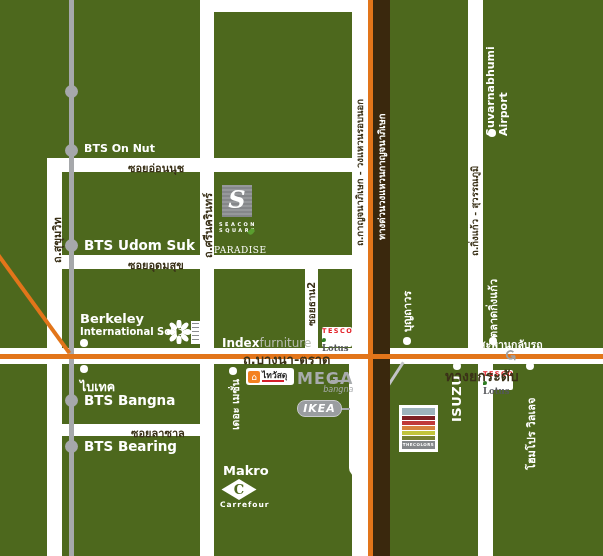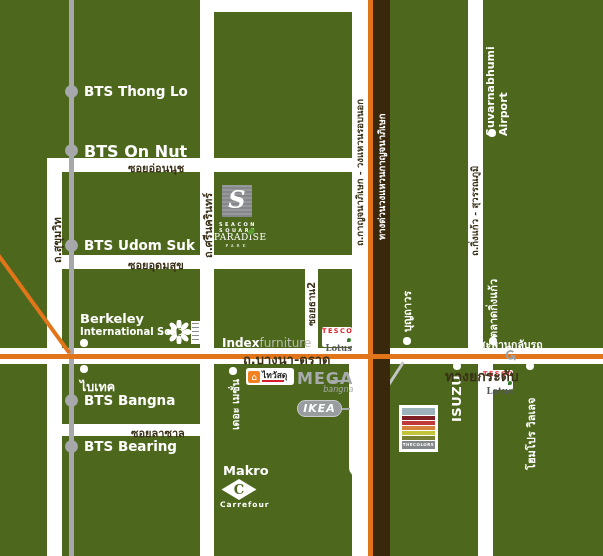--- a/index.html
+++ b/index.html
@@ -13,25 +13,25 @@
   .wdot{position:absolute;width:8px;height:8px;border-radius:50%;background:#fff;}
   .lbl{position:absolute;white-space:nowrap;font-weight:bold;color:#ffffff;}
   .rlbl{position:absolute;white-space:nowrap;font-weight:bold;color:#3a3118;}
   .vlabel{position:absolute;writing-mode:vertical-rl;transform:rotate(180deg);text-orientation:mixed;white-space:nowrap;font-weight:bold;}
   .v-dark{color:#3a3118;}
   .v-white{color:#ffffff;}
   .uloop{position:absolute;border-left:3px solid #fff;border-right:3px solid #fff;border-bottom:3px solid #fff;border-bottom-left-radius:9px;border-bottom-right-radius:9px;}
   .connector{position:absolute;height:2px;background:#a7a9ac;}
   .seacon-box{position:absolute;width:30px;height:32px;background:repeating-linear-gradient(0deg,#85878a 0 2px,#96989b 2px 4px);color:#fff;text-align:center;font-family:"DejaVu Serif",serif;font-style:italic;font-weight:bold;font-size:24px;line-height:30px;}
   .seacon-txt{position:absolute;width:38px;text-align:center;color:#fff;font-size:5px;font-weight:bold;letter-spacing:2.5px;line-height:6px;}
-  .paradise{position:absolute;width:46px;text-align:center;color:#fff;font-family:"DejaVu Serif",serif;}
+  .paradise{position:absolute;width:46px;text-align:center;color:#fff;font-family:"DejaVu Serif",serif;margin-top:13px;}
   .paradise .l1{font-size:9px;letter-spacing:0.5px;}
   .paradise .l2{font-size:4px;letter-spacing:3px;margin-top:1px;}
   .leafmark{position:absolute;width:5px;height:7px;background:#5a9e2f;border-radius:50% 50% 50% 0;transform:rotate(40deg);}
-  .tesco-box{position:absolute;width:30px;height:20px;background:#fff;border-radius:2px;text-align:right;padding-top:1px;box-sizing:border-box;}
+  .tesco-box{position:absolute;width:30px;height:20px;background:#fff;border-radius:2px;text-align:left;padding-top:1px;box-sizing:border-box;}
   .tesco-top{font-size:6.5px;font-weight:bold;color:#e21f26;letter-spacing:1.5px;line-height:7px;}
   .tesco-bot{font-size:8.5px;font-weight:bold;color:#54565a;font-family:"DejaVu Serif",serif;line-height:9px;}
   .leaf{display:inline-block;width:4px;height:4px;background:#2f7d23;border-radius:50% 50% 50% 0;margin-right:1px;}
   .tw-box{position:absolute;width:48px;height:17px;background:#fff;border-radius:3px;display:flex;align-items:center;padding:1px 2px;box-sizing:border-box;}
   .tw-icon{width:12px;height:12px;background:#f48120;border-radius:2px;color:#fff;font-size:9px;line-height:12px;text-align:center;flex:none;}
   .tw-col{margin-left:2px;}
   .tw-name{font-size:8.5px;font-weight:bold;color:#222;line-height:8px;}
   .tw-red{width:22px;height:2px;background:#d41f2c;margin-top:1px;}
   .mega{position:absolute;color:#a8abad;}
   .mega .m1{font-size:16px;font-weight:bold;letter-spacing:1px;line-height:15px;}
@@ -73,22 +73,21 @@
   <div class="orange" style="left:0;top:254px;width:121px;height:4px;transform:rotate(54deg);transform-origin:0 0;"></div>
 
   <div class="connector" style="left:331px;top:380px;width:19px;"></div>
   <div class="connector" style="left:341px;top:408px;width:9px;"></div>
 
   <div class="station" style="left:65px;top:85px;"></div>
   <div class="station" style="left:65px;top:144px;"></div>
   <div class="station" style="left:65px;top:239px;"></div>
   <div class="station" style="left:65px;top:394px;"></div>
   <div class="station" style="left:65px;top:440px;"></div>
-  <div class="lbl" style="left:84px;top:83px;font-size:13.5px;">BTS Thong Lo</div>
-  <div class="lbl" style="left:84px;top:142px;font-size:16px;">BTS On Nut</div>
+  <div class="lbl" style="left:84px;top:142px;font-size:11px;">BTS On Nut</div>
   <div class="lbl" style="left:84px;top:237px;font-size:13.5px;">BTS Udom Suk</div>
   <div class="lbl" style="left:84px;top:438px;font-size:13.5px;">BTS Bearing</div>
   <div class="lbl" style="left:84px;top:392px;font-size:13.5px;">BTS Bangna</div>
 
   <div class="rlbl" style="left:128px;top:159px;font-size:11px;">ซอยอ่อนนุช</div>
   <div class="rlbl" style="left:128px;top:256px;font-size:11px;">ซอยอุดมสุข</div>
   <div class="rlbl" style="left:131px;top:424px;font-size:11px;">ซอยลาซาล</div>
   <div class="rlbl" style="left:243px;top:349px;font-size:13px;z-index:5;">ถ.บางนา-ตราด</div>
   <div class="rlbl" style="left:445px;top:365px;font-size:14px;z-index:5;">ทางยกระดับ</div>
   <div style="position:absolute;left:504px;top:346px;font-size:15px;color:#9da0a3;font-weight:bold;z-index:5;transform:rotate(90deg);">↺</div>

